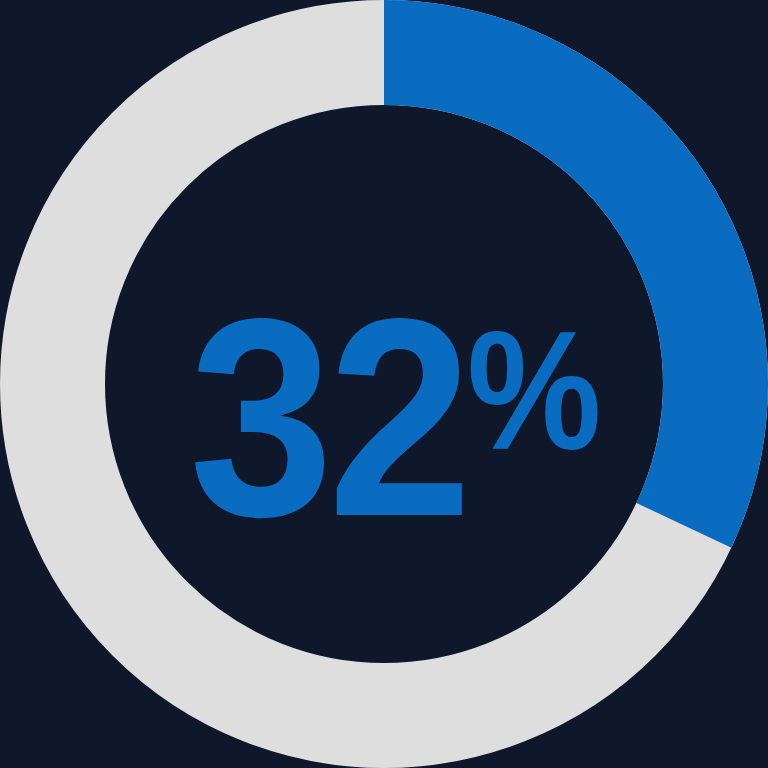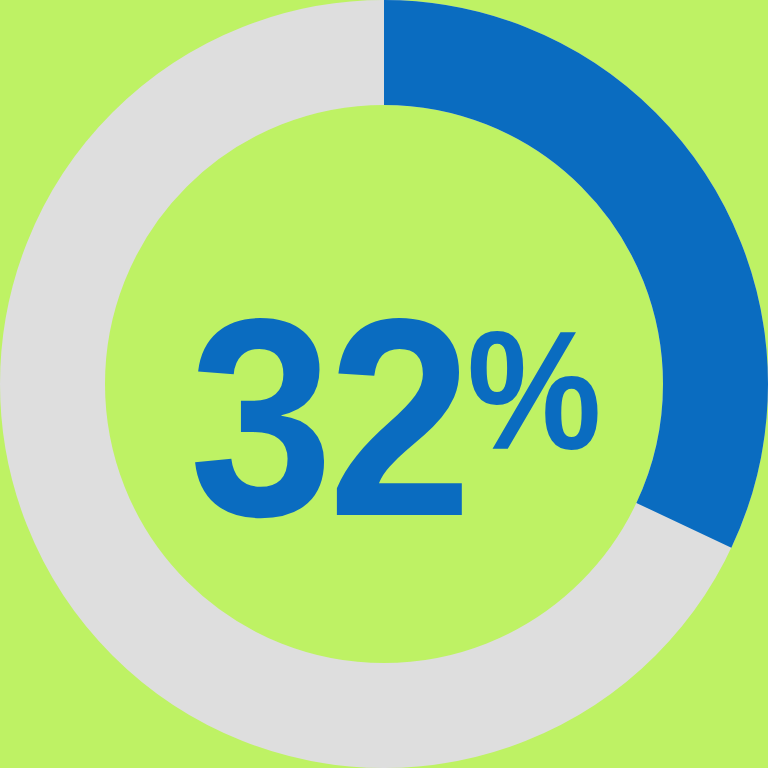--- a/index.html
+++ b/index.html
@@ -62,21 +62,21 @@
     line-height: 0.72;
     transform: scaleX(0.90) translateY(-66px);
     transform-origin: left bottom;
     display: inline-block;
     letter-spacing: -2px;
   }
 </style>
 </head>
 <body>
 
-<div id="donut-chart" style="background: #bef264;">
+<div id="donut-chart" style="background: #0f172a;">
 
   <svg id="donut-svg" viewBox="0 0 768 768">
     <circle cx="384" cy="384" r="331.5" fill="none" stroke="#DEDEDE" stroke-width="105"></circle>
     <circle id="value-arc" cx="384" cy="384" r="331.5" fill="none" stroke="#0A6CC0" stroke-width="105" stroke-dasharray="666.5202973856104 2082.8759293300327" transform="rotate(-90 384 384)"></circle>
   </svg>
 
   <div id="center-label">
     <div class="value-wrap">
       <span class="value-number" style="color: rgb(10, 108, 192);">32</span>
       <span class="value-suffix" style="color: rgb(10, 108, 192);">%</span>

